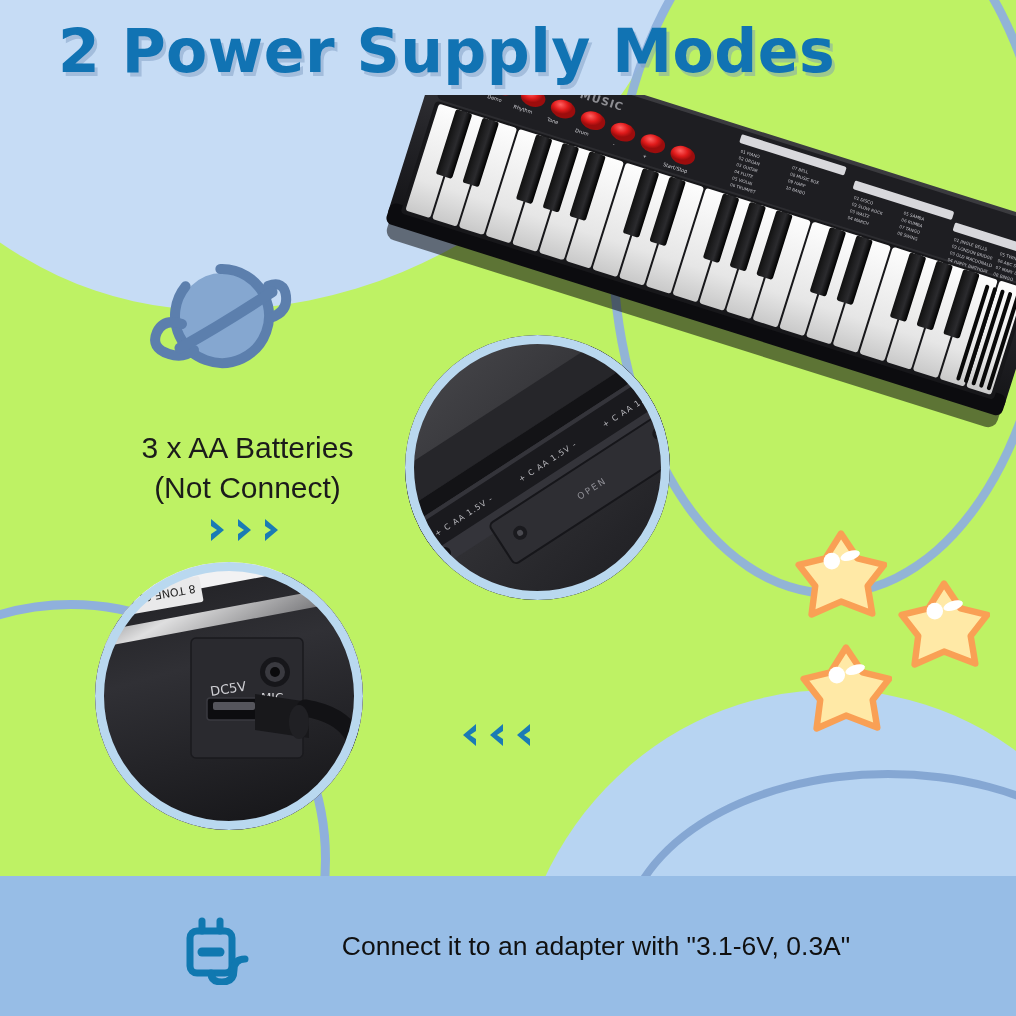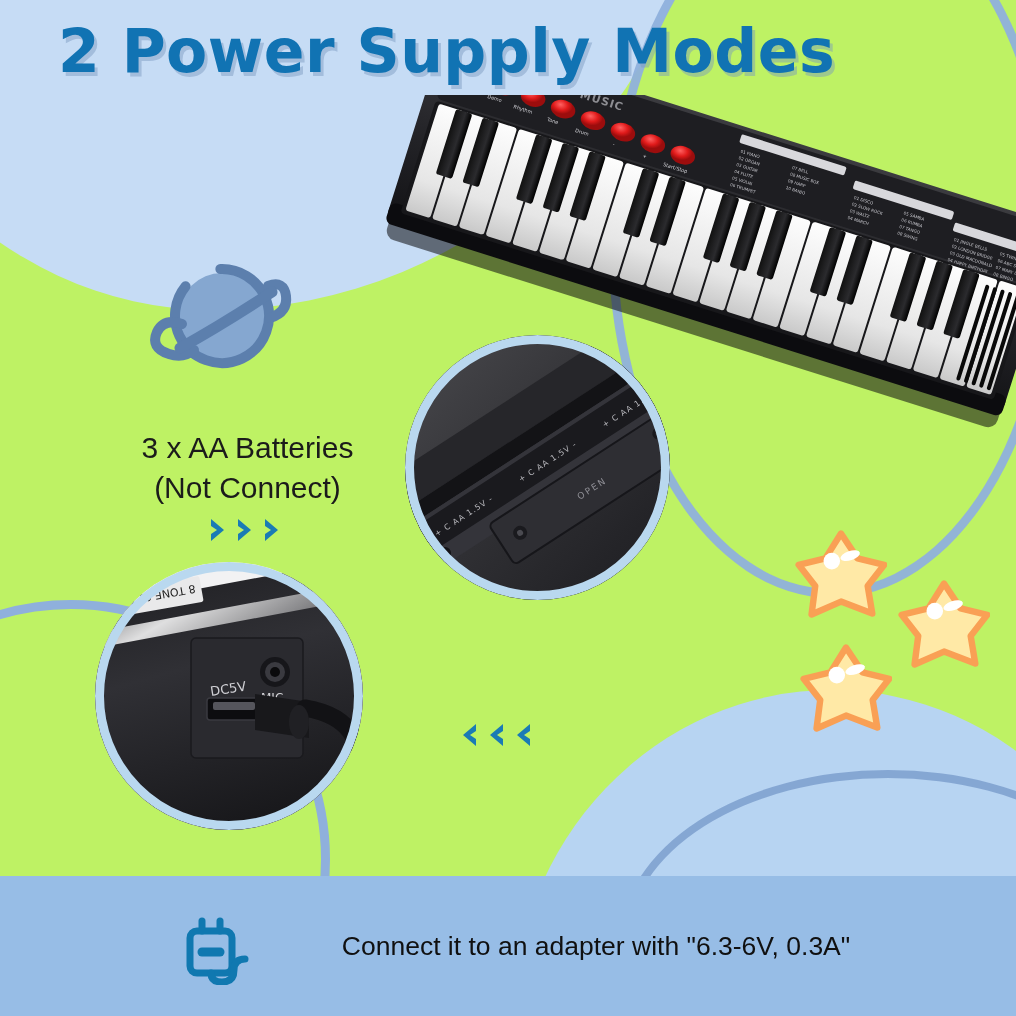--- a/index.html
+++ b/index.html
@@ -392,17 +392,17 @@
     <svg class="plug" width="74" height="78" viewBox="0 0 74 78">
       <g fill="none" stroke="#1078b0" stroke-width="7" stroke-linecap="round" stroke-linejoin="round">
         <path d="M20 14 L20 24"></path>
         <path d="M38 14 L38 24"></path>
         <rect x="8" y="24" width="42" height="42" rx="7"></rect>
         <path d="M20 45 L38 45" stroke-width="9"></path>
         <path d="M29 66 q0 9 11 9 q12 0 12 -12 q0 -11 11 -11"></path>
       </g>
     </svg>
     <div class="bar-text">
-      <div>Connect it to an adapter with "6.3-6V, 0.3A"</div>
+      <div>Connect it to an adapter with "3.1-6V, 0.3A"</div>
     </div>
   </div>
 
 </div>
 
 </body></html>

